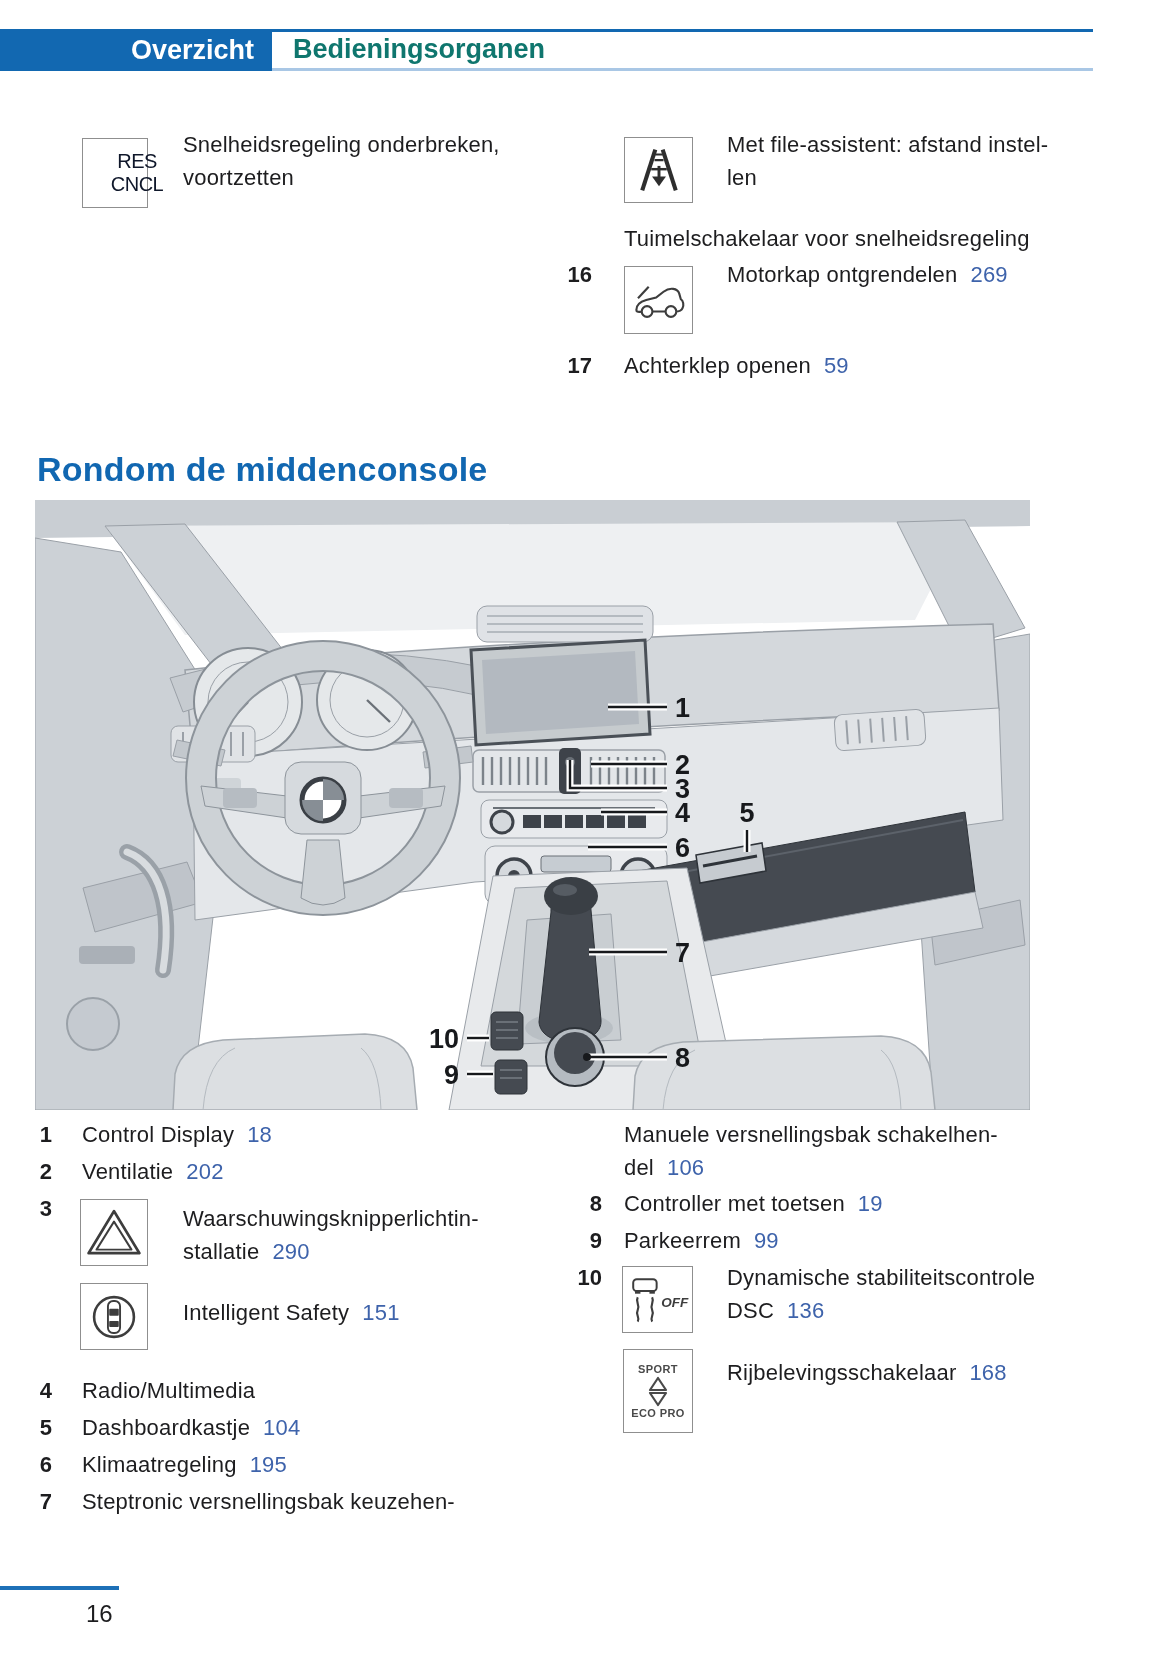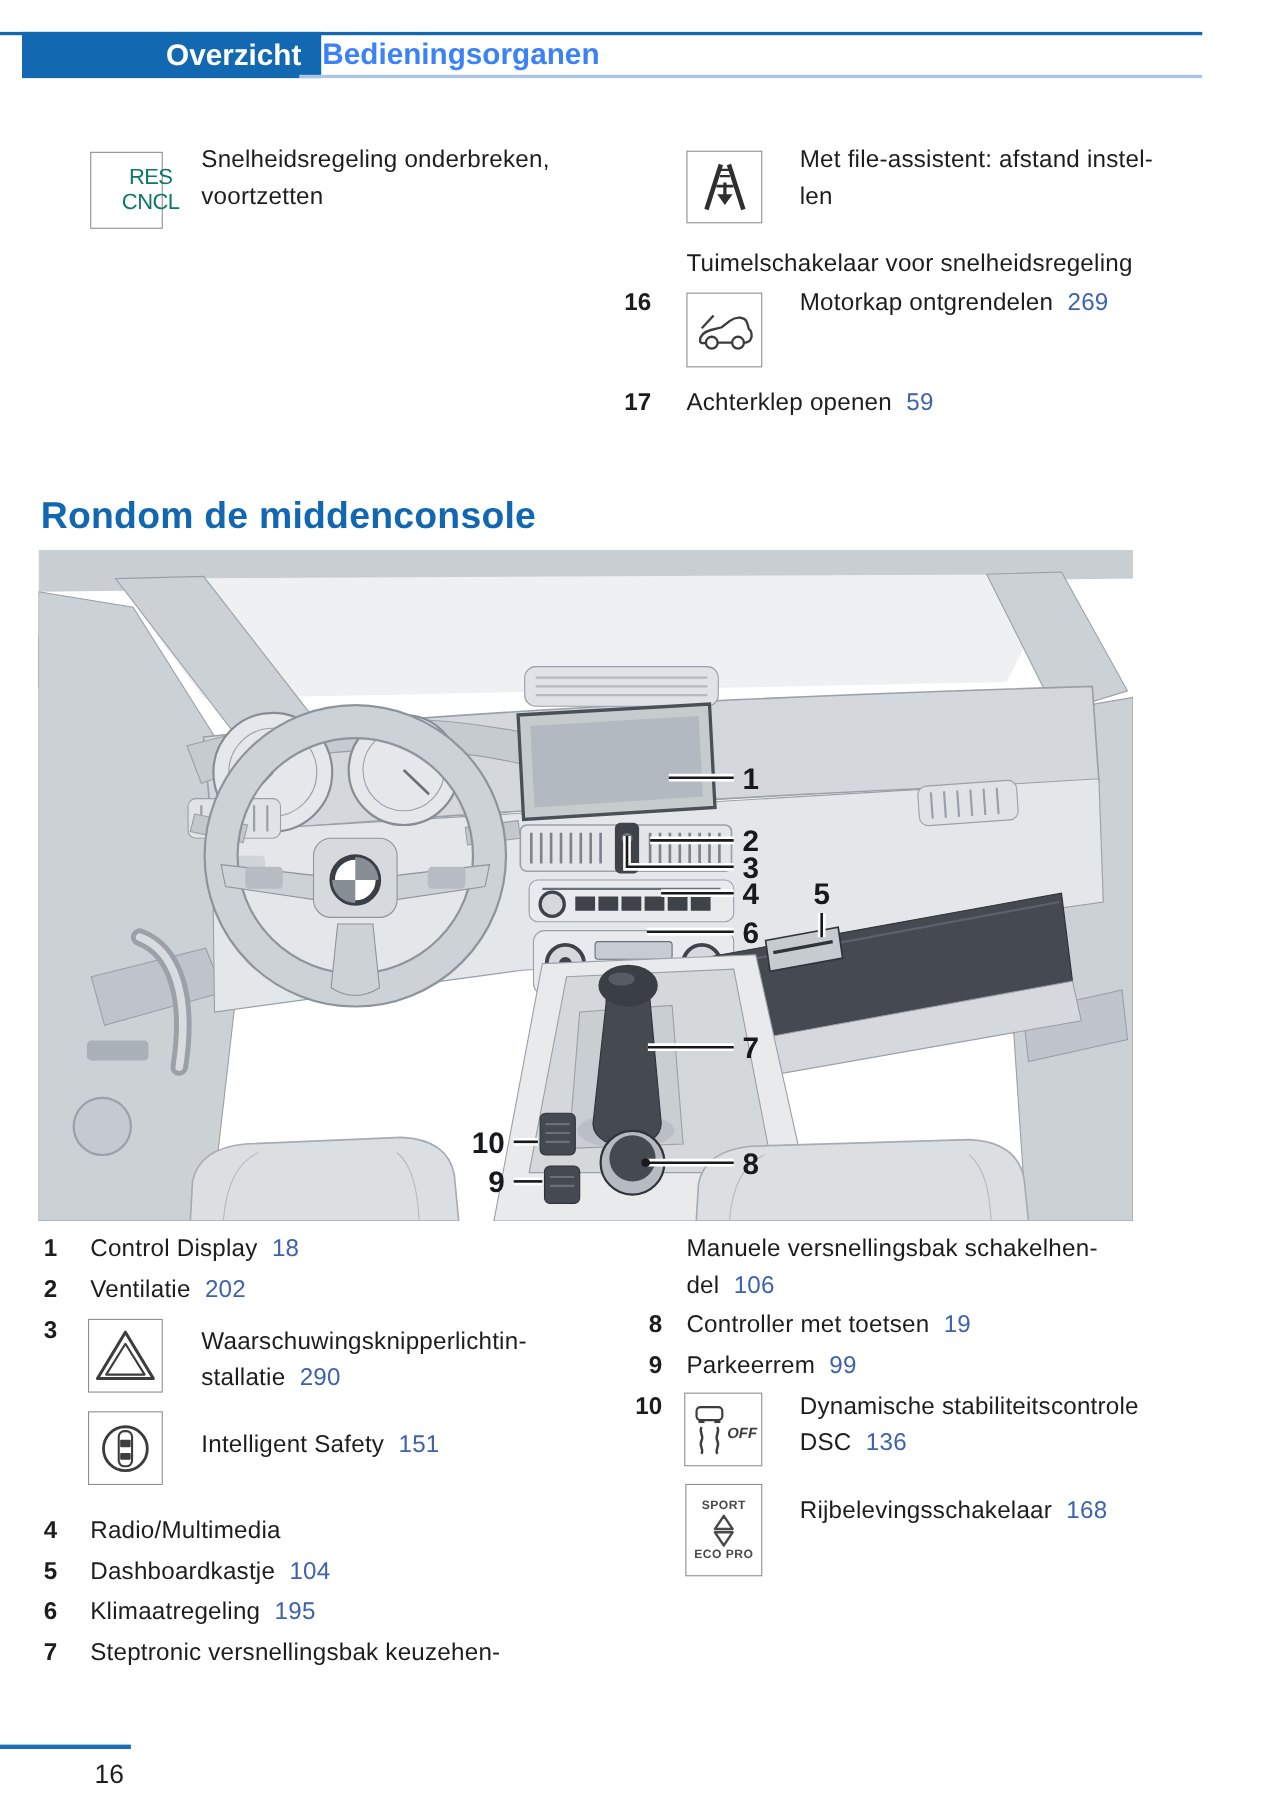--- a/index.html
+++ b/index.html
@@ -6,26 +6,26 @@
   .page{position:relative;width:1166px;height:1654px;background:#fff;overflow:hidden;
         font-family:"Liberation Sans","DejaVu Sans",sans-serif;color:#1d1d1f;}
   .abs{position:absolute;}
   .txt{font-size:22px;line-height:33px;letter-spacing:.2px;}
   .numcol{font-weight:700;font-size:22px;line-height:33px;width:40px;text-align:right;}
   .pref{color:#3e63ab;margin-left:13px;}
   .iconbox{position:absolute;border:1.5px solid #8f8f8f;background:#fff;box-sizing:border-box;
            display:flex;align-items:center;justify-content:center;flex-direction:column;}
   .tabbox{left:0;top:29px;width:272px;height:42px;background:#1268b1;color:#fff;font-weight:700;
           font-size:27px;display:flex;align-items:center;justify-content:flex-end;
-          padding-right:18px;box-sizing:border-box;margin-left:20px;}
+          padding-right:18px;box-sizing:border-box;}
   .toprule{left:0;top:29px;width:1093px;height:3px;background:#1268b1;}
-  .crumb{left:293px;top:34px;font-size:27px;font-weight:700;color:#3b82f6;}
+  .crumb{left:293px;top:34px;font-size:27px;font-weight:700;color:#0f766e;}
   .bottomrule{left:272px;top:68px;width:821px;height:3px;background:#a9c7e5;}
   .h1{left:37px;top:450px;font-size:34px;font-weight:700;color:#1167b1;letter-spacing:.2px;}
-  .rescncl{font-size:20px;line-height:23px;text-align:center;color:#0f766e;letter-spacing:-.5px;margin-left:44px;}
+  .rescncl{font-size:20px;line-height:23px;text-align:center;color:#0f172a;letter-spacing:-.5px;margin-left:44px;}
   .sporttxt{font-size:11px;font-weight:700;color:#4a4a4a;letter-spacing:.4px;line-height:12px;}
   .footrule{left:0;top:1586px;width:119px;height:4px;background:#1d70b7;}
   .pagenum{left:86px;top:1600px;font-size:24px;}
   svg text.co{font-family:"Liberation Sans","DejaVu Sans",sans-serif;font-size:27px;font-weight:700;fill:#17191c;}
 </style>
 </head>
 <body>
 
 <div class="page">
 

